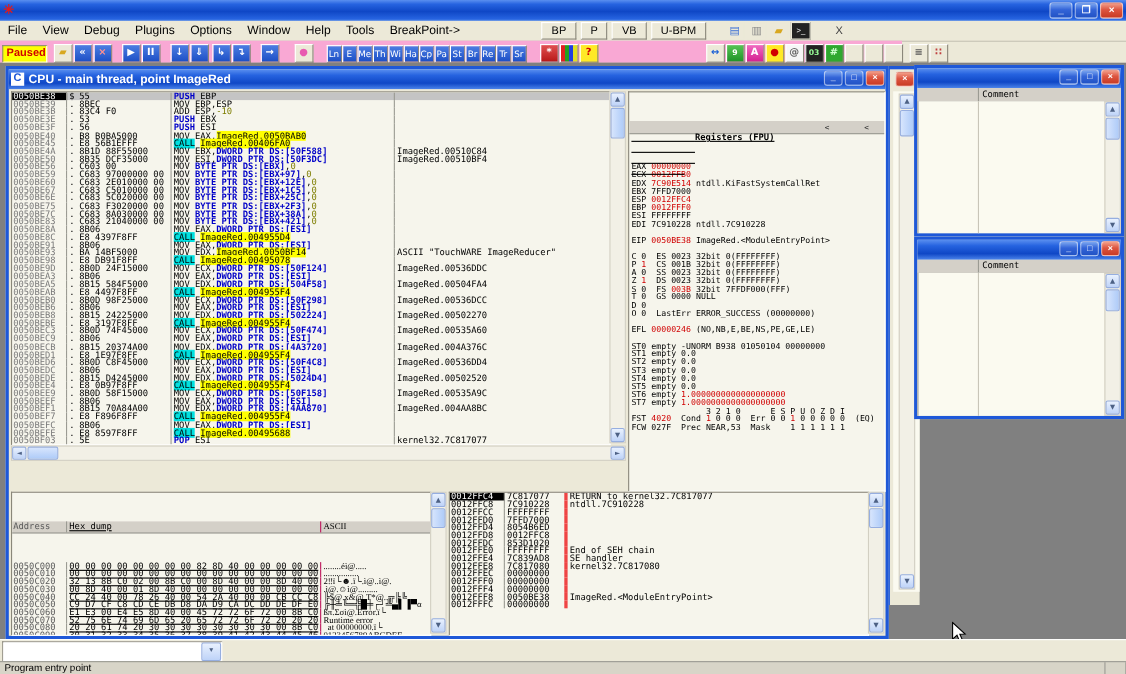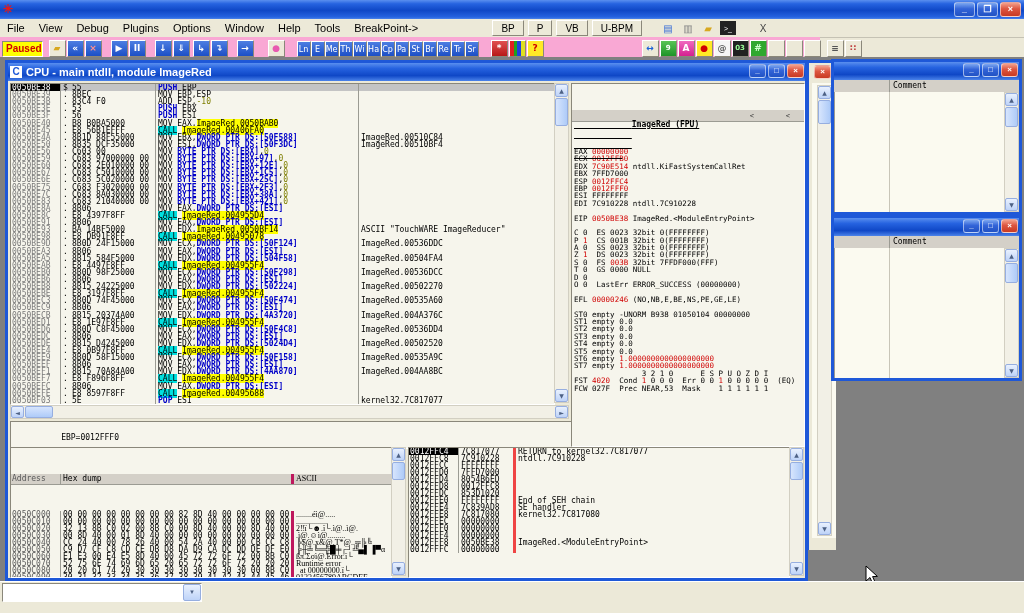--- a/index.html
+++ b/index.html
@@ -69,21 +69,21 @@
   .s-b{color:#0000C8;font-weight:bold;} .s-o{color:#7E7E00;} .s-r{color:#D00000;}
   .s-y{background:#FFFF00;} .s-c{background:#00E0E0;}
   
   .rl{height:7.4px;line-height:7.4px;font-size:7.5px;padding-left:2px;color:#000;}
   .reg-hdr{height:11px;line-height:10px;font-size:8px;font-weight:bold;text-decoration:underline;
     padding-left:2px;position:relative;}
   .reg-arr{position:absolute;top:1px;font-weight:normal;text-decoration:none;font-size:7px;color:#333;}
   
   .hr{display:flex;height:7px;line-height:7px;font-size:8px;}
   .h-addr{width:48px;flex:none;color:#5A5A5A;border-right:1px solid #9B9B93;padding-left:1px;}
-  .h-hex{width:228px;flex:none;color:#000;border-right:3px solid #be185d;padding-left:2px;}
+  .h-hex{width:228px;flex:none;color:#000;border-right:1px solid #be185d;padding-left:2px;text-decoration:underline;}
   .h-asc{flex:1;color:#000;padding-left:2px;font-family:Liberation Serif, serif;}
   .dump-hdr{display:flex;height:10px;line-height:9px;font-size:8px;justify-content:flex-end;}
   .sr{display:flex;height:7px;line-height:7px;font-size:8px;}
   .s-addr{width:48px;flex:none;color:#000;border-right:1px solid #9B9B93;padding-left:1px;}
   .sr.sel .s-addr{background:#000;color:#fff;}
   .s-val{width:52px;flex:none;color:#000;border-right:3px solid #ef4444;padding-left:2px;}
   .s-comm{flex:1;color:#000;padding-left:2px;}
   
   .vscroll{position:absolute;width:15px;background:#F2F0E6;border:1px solid #D2CFC2;
     display:flex;flex-direction:column;box-sizing:border-box;}
@@ -268,21 +268,21 @@
         <button class="sb-btn">▲</button>
         <div class="sb-thumb" style="height:18px;margin:1px 0;"></div>
         <div class="sb-track"></div>
         <button class="sb-btn">▼</button>
       </div>
     </div>
 
     <div class="child-win" style="left:5px;top:3px;width:803px;height:521px;z-index:3;">
       <div class="child-title">
         <span class="c-ico">C</span>
-        <span>CPU - main ntdll, module ImageRed</span>
+        <span>CPU - main thread, point ImageRed</span>
         <span class="cwin-btns">
           <button class="wbtn small">_</button>
           <button class="wbtn small">□</button>
           <button class="wbtn close small">×</button>
         </span>
       </div>
       <div style="position:relative;width:797px;height:497px;">
 
         <div class="pane" id="disasm-pane" style="left:2px;top:2px;width:543px;height:320px;"><div class="dr sel"><span class="c-addr">0050BE38</span><span class="c-bytes"><span class="c-mark">$</span><span>55</span></span><span class="c-instr"><span class="s-b">PUSH</span><span> EBP</span></span><span class="c-comm"></span></div><div class="dr"><span class="c-addr">0050BE39</span><span class="c-bytes"><span class="c-mark">.</span><span>8BEC</span></span><span class="c-instr"><span>MOV EBP,ESP</span></span><span class="c-comm"></span></div><div class="dr"><span class="c-addr">0050BE3B</span><span class="c-bytes"><span class="c-mark">.</span><span>83C4 F0</span></span><span class="c-instr"><span>ADD ESP,</span><span class="s-o">-10</span></span><span class="c-comm"></span></div><div class="dr"><span class="c-addr">0050BE3E</span><span class="c-bytes"><span class="c-mark">.</span><span>53</span></span><span class="c-instr"><span class="s-b">PUSH</span><span> EBX</span></span><span class="c-comm"></span></div><div class="dr"><span class="c-addr">0050BE3F</span><span class="c-bytes"><span class="c-mark">.</span><span>56</span></span><span class="c-instr"><span class="s-b">PUSH</span><span> ESI</span></span><span class="c-comm"></span></div><div class="dr"><span class="c-addr">0050BE40</span><span class="c-bytes"><span class="c-mark">.</span><span>B8 B0BA5000</span></span><span class="c-instr"><span>MOV EAX,</span><span class="s-y">ImageRed.0050BAB0</span></span><span class="c-comm"></span></div><div class="dr"><span class="c-addr">0050BE45</span><span class="c-bytes"><span class="c-mark">.</span><span>E8 56B1EFFF</span></span><span class="c-instr"><span class="s-c">CALL</span><span> </span><span class="s-y">ImageRed.00406FA0</span></span><span class="c-comm"></span></div><div class="dr"><span class="c-addr">0050BE4A</span><span class="c-bytes"><span class="c-mark">.</span><span>8B1D 88F55000</span></span><span class="c-instr"><span>MOV EBX,</span><span class="s-b">DWORD PTR DS:[50F588]</span></span><span class="c-comm">ImageRed.00510C84</span></div><div class="dr"><span class="c-addr">0050BE50</span><span class="c-bytes"><span class="c-mark">.</span><span>8B35 DCF35000</span></span><span class="c-instr"><span>MOV ESI,</span><span class="s-b">DWORD PTR DS:[50F3DC]</span></span><span class="c-comm">ImageRed.00510BF4</span></div><div class="dr"><span class="c-addr">0050BE56</span><span class="c-bytes"><span class="c-mark">.</span><span>C603 00</span></span><span class="c-instr"><span>MOV </span><span class="s-b">BYTE PTR DS:[EBX]</span><span>,</span><span class="s-o">0</span></span><span class="c-comm"></span></div><div class="dr"><span class="c-addr">0050BE59</span><span class="c-bytes"><span class="c-mark">.</span><span>C683 97000000 00</span></span><span class="c-instr"><span>MOV </span><span class="s-b">BYTE PTR DS:[EBX+97]</span><span>,</span><span class="s-o">0</span></span><span class="c-comm"></span></div><div class="dr"><span class="c-addr">0050BE60</span><span class="c-bytes"><span class="c-mark">.</span><span>C683 2E010000 00</span></span><span class="c-instr"><span>MOV </span><span class="s-b">BYTE PTR DS:[EBX+12E]</span><span>,</span><span class="s-o">0</span></span><span class="c-comm"></span></div><div class="dr"><span class="c-addr">0050BE67</span><span class="c-bytes"><span class="c-mark">.</span><span>C683 C5010000 00</span></span><span class="c-instr"><span>MOV </span><span class="s-b">BYTE PTR DS:[EBX+1C5]</span><span>,</span><span class="s-o">0</span></span><span class="c-comm"></span></div><div class="dr"><span class="c-addr">0050BE6E</span><span class="c-bytes"><span class="c-mark">.</span><span>C683 5C020000 00</span></span><span class="c-instr"><span>MOV </span><span class="s-b">BYTE PTR DS:[EBX+25C]</span><span>,</span><span class="s-o">0</span></span><span class="c-comm"></span></div><div class="dr"><span class="c-addr">0050BE75</span><span class="c-bytes"><span class="c-mark">.</span><span>C683 F3020000 00</span></span><span class="c-instr"><span>MOV </span><span class="s-b">BYTE PTR DS:[EBX+2F3]</span><span>,</span><span class="s-o">0</span></span><span class="c-comm"></span></div><div class="dr"><span class="c-addr">0050BE7C</span><span class="c-bytes"><span class="c-mark">.</span><span>C683 8A030000 00</span></span><span class="c-instr"><span>MOV </span><span class="s-b">BYTE PTR DS:[EBX+38A]</span><span>,</span><span class="s-o">0</span></span><span class="c-comm"></span></div><div class="dr"><span class="c-addr">0050BE83</span><span class="c-bytes"><span class="c-mark">.</span><span>C683 21040000 00</span></span><span class="c-instr"><span>MOV </span><span class="s-b">BYTE PTR DS:[EBX+421]</span><span>,</span><span class="s-o">0</span></span><span class="c-comm"></span></div><div class="dr"><span class="c-addr">0050BE8A</span><span class="c-bytes"><span class="c-mark">.</span><span>8B06</span></span><span class="c-instr"><span>MOV EAX,</span><span class="s-b">DWORD PTR DS:[ESI]</span></span><span class="c-comm"></span></div><div class="dr"><span class="c-addr">0050BE8C</span><span class="c-bytes"><span class="c-mark">.</span><span>E8 4397F8FF</span></span><span class="c-instr"><span class="s-c">CALL</span><span> </span><span class="s-y">ImageRed.004955D4</span></span><span class="c-comm"></span></div><div class="dr"><span class="c-addr">0050BE91</span><span class="c-bytes"><span class="c-mark">.</span><span>8B06</span></span><span class="c-instr"><span>MOV EAX,</span><span class="s-b">DWORD PTR DS:[ESI]</span></span><span class="c-comm"></span></div><div class="dr"><span class="c-addr">0050BE93</span><span class="c-bytes"><span class="c-mark">.</span><span>BA 14BF5000</span></span><span class="c-instr"><span>MOV EDX,</span><span class="s-y">ImageRed.0050BF14</span></span><span class="c-comm">ASCII "TouchWARE ImageReducer"</span></div><div class="dr"><span class="c-addr">0050BE98</span><span class="c-bytes"><span class="c-mark">.</span><span>E8 DB91F8FF</span></span><span class="c-instr"><span class="s-c">CALL</span><span> </span><span class="s-y">ImageRed.00495078</span></span><span class="c-comm"></span></div><div class="dr"><span class="c-addr">0050BE9D</span><span class="c-bytes"><span class="c-mark">.</span><span>8B0D 24F15000</span></span><span class="c-instr"><span>MOV ECX,</span><span class="s-b">DWORD PTR DS:[50F124]</span></span><span class="c-comm">ImageRed.00536DDC</span></div><div class="dr"><span class="c-addr">0050BEA3</span><span class="c-bytes"><span class="c-mark">.</span><span>8B06</span></span><span class="c-instr"><span>MOV EAX,</span><span class="s-b">DWORD PTR DS:[ESI]</span></span><span class="c-comm"></span></div><div class="dr"><span class="c-addr">0050BEA5</span><span class="c-bytes"><span class="c-mark">.</span><span>8B15 584F5000</span></span><span class="c-instr"><span>MOV EDX,</span><span class="s-b">DWORD PTR DS:[504F58]</span></span><span class="c-comm">ImageRed.00504FA4</span></div><div class="dr"><span class="c-addr">0050BEAB</span><span class="c-bytes"><span class="c-mark">.</span><span>E8 4497F8FF</span></span><span class="c-instr"><span class="s-c">CALL</span><span> </span><span class="s-y">ImageRed.004955F4</span></span><span class="c-comm"></span></div><div class="dr"><span class="c-addr">0050BEB0</span><span class="c-bytes"><span class="c-mark">.</span><span>8B0D 98F25000</span></span><span class="c-instr"><span>MOV ECX,</span><span class="s-b">DWORD PTR DS:[50F298]</span></span><span class="c-comm">ImageRed.00536DCC</span></div><div class="dr"><span class="c-addr">0050BEB6</span><span class="c-bytes"><span class="c-mark">.</span><span>8B06</span></span><span class="c-instr"><span>MOV EAX,</span><span class="s-b">DWORD PTR DS:[ESI]</span></span><span class="c-comm"></span></div><div class="dr"><span class="c-addr">0050BEB8</span><span class="c-bytes"><span class="c-mark">.</span><span>8B15 24225000</span></span><span class="c-instr"><span>MOV EDX,</span><span class="s-b">DWORD PTR DS:[502224]</span></span><span class="c-comm">ImageRed.00502270</span></div><div class="dr"><span class="c-addr">0050BEBE</span><span class="c-bytes"><span class="c-mark">.</span><span>E8 3197F8FF</span></span><span class="c-instr"><span class="s-c">CALL</span><span> </span><span class="s-y">ImageRed.004955F4</span></span><span class="c-comm"></span></div><div class="dr"><span class="c-addr">0050BEC3</span><span class="c-bytes"><span class="c-mark">.</span><span>8B0D 74F45000</span></span><span class="c-instr"><span>MOV ECX,</span><span class="s-b">DWORD PTR DS:[50F474]</span></span><span class="c-comm">ImageRed.00535A60</span></div><div class="dr"><span class="c-addr">0050BEC9</span><span class="c-bytes"><span class="c-mark">.</span><span>8B06</span></span><span class="c-instr"><span>MOV EAX,</span><span class="s-b">DWORD PTR DS:[ESI]</span></span><span class="c-comm"></span></div><div class="dr"><span class="c-addr">0050BECB</span><span class="c-bytes"><span class="c-mark">.</span><span>8B15 20374A00</span></span><span class="c-instr"><span>MOV EDX,</span><span class="s-b">DWORD PTR DS:[4A3720]</span></span><span class="c-comm">ImageRed.004A376C</span></div><div class="dr"><span class="c-addr">0050BED1</span><span class="c-bytes"><span class="c-mark">.</span><span>E8 1E97F8FF</span></span><span class="c-instr"><span class="s-c">CALL</span><span> </span><span class="s-y">ImageRed.004955F4</span></span><span class="c-comm"></span></div><div class="dr"><span class="c-addr">0050BED6</span><span class="c-bytes"><span class="c-mark">.</span><span>8B0D C8F45000</span></span><span class="c-instr"><span>MOV ECX,</span><span class="s-b">DWORD PTR DS:[50F4C8]</span></span><span class="c-comm">ImageRed.00536DD4</span></div><div class="dr"><span class="c-addr">0050BEDC</span><span class="c-bytes"><span class="c-mark">.</span><span>8B06</span></span><span class="c-instr"><span>MOV EAX,</span><span class="s-b">DWORD PTR DS:[ESI]</span></span><span class="c-comm"></span></div><div class="dr"><span class="c-addr">0050BEDE</span><span class="c-bytes"><span class="c-mark">.</span><span>8B15 D4245000</span></span><span class="c-instr"><span>MOV EDX,</span><span class="s-b">DWORD PTR DS:[5024D4]</span></span><span class="c-comm">ImageRed.00502520</span></div><div class="dr"><span class="c-addr">0050BEE4</span><span class="c-bytes"><span class="c-mark">.</span><span>E8 0B97F8FF</span></span><span class="c-instr"><span class="s-c">CALL</span><span> </span><span class="s-y">ImageRed.004955F4</span></span><span class="c-comm"></span></div><div class="dr"><span class="c-addr">0050BEE9</span><span class="c-bytes"><span class="c-mark">.</span><span>8B0D 58F15000</span></span><span class="c-instr"><span>MOV ECX,</span><span class="s-b">DWORD PTR DS:[50F158]</span></span><span class="c-comm">ImageRed.00535A9C</span></div><div class="dr"><span class="c-addr">0050BEEF</span><span class="c-bytes"><span class="c-mark">.</span><span>8B06</span></span><span class="c-instr"><span>MOV EAX,</span><span class="s-b">DWORD PTR DS:[ESI]</span></span><span class="c-comm"></span></div><div class="dr"><span class="c-addr">0050BEF1</span><span class="c-bytes"><span class="c-mark">.</span><span>8B15 70A84A00</span></span><span class="c-instr"><span>MOV EDX,</span><span class="s-b">DWORD PTR DS:[4AA870]</span></span><span class="c-comm">ImageRed.004AA8BC</span></div><div class="dr"><span class="c-addr">0050BEF7</span><span class="c-bytes"><span class="c-mark">.</span><span>E8 F896F8FF</span></span><span class="c-instr"><span class="s-c">CALL</span><span> </span><span class="s-y">ImageRed.004955F4</span></span><span class="c-comm"></span></div><div class="dr"><span class="c-addr">0050BEFC</span><span class="c-bytes"><span class="c-mark">.</span><span>8B06</span></span><span class="c-instr"><span>MOV EAX,</span><span class="s-b">DWORD PTR DS:[ESI]</span></span><span class="c-comm"></span></div><div class="dr"><span class="c-addr">0050BEFE</span><span class="c-bytes"><span class="c-mark">.</span><span>E8 8597F8FF</span></span><span class="c-instr"><span class="s-c">CALL</span><span> </span><span class="s-y">ImageRed.00495688</span></span><span class="c-comm"></span></div><div class="dr"><span class="c-addr">0050BF03</span><span class="c-bytes"><span class="c-mark">.</span><span>5E</span></span><span class="c-instr"><span class="s-b">POP</span><span> ESI</span></span><span class="c-comm">kernel32.7C817077</span></div></div>
 
@@ -293,27 +293,24 @@
           <button class="sb-btn">▼</button>
         </div>
 
         <div class="hscroll" style="left:2px;top:324px;width:559px;">
           <button class="sb-btn">◄</button>
           <div class="sb-thumb" style="width:26px;margin:0 1px;"></div>
           <div class="sb-track"></div>
           <button class="sb-btn">►</button>
         </div>
 
-        <div class="info-pane" style="left:2px;top:340px;width:559px;height:24px;">
-          <span>EBP=0012FFF0</span>
-        </div>
 
         <div class="pane" style="left:563px;top:2px;width:232px;height:362px;">
           <div class="pane-hdr reg-hdr">
-            <span>ImageRed (FPU)</span>
+            <span>Registers (FPU)</span>
             <span class="reg-arr" style="right:50px;">&lt;</span>
             <span class="reg-arr" style="right:14px;">&lt;</span>
           </div>
           <div id="registers-lines"><div class="rl"><span>EAX </span><span class="s-r">00000000</span></div><div class="rl"><span>ECX </span><span class="s-r">0012FFB0</span></div><div class="rl"><span>EDX </span><span class="s-r">7C90E514</span><span> ntdll.KiFastSystemCallRet</span></div><div class="rl"><span>EBX 7FFD7000</span></div><div class="rl"><span>ESP </span><span class="s-r">0012FFC4</span></div><div class="rl"><span>EBP </span><span class="s-r">0012FFF0</span></div><div class="rl"><span>ESI FFFFFFFF</span></div><div class="rl"><span>EDI 7C910228 ntdll.7C910228</span></div><div class="rl"></div><div class="rl"><span>EIP </span><span class="s-r">0050BE38</span><span> ImageRed.&lt;ModuleEntryPoint&gt;</span></div><div class="rl"></div><div class="rl"><span>C 0  ES 0023 32bit 0(FFFFFFFF)</span></div><div class="rl"><span>P </span><span class="s-r">1</span><span>  CS 001B 32bit 0(FFFFFFFF)</span></div><div class="rl"><span>A 0  SS 0023 32bit 0(FFFFFFFF)</span></div><div class="rl"><span>Z </span><span class="s-r">1</span><span>  DS 0023 32bit 0(FFFFFFFF)</span></div><div class="rl"><span>S 0  FS </span><span class="s-r">003B</span><span> 32bit 7FFDF000(FFF)</span></div><div class="rl"><span>T 0  GS 0000 NULL</span></div><div class="rl"><span>D 0</span></div><div class="rl"><span>O 0  LastErr ERROR_SUCCESS (00000000)</span></div><div class="rl"></div><div class="rl"><span>EFL </span><span class="s-r">00000246</span><span> (NO,NB,E,BE,NS,PE,GE,LE)</span></div><div class="rl"></div><div class="rl"><span>ST0 empty -UNORM B938 01050104 00000000</span></div><div class="rl"><span>ST1 empty 0.0</span></div><div class="rl"><span>ST2 empty 0.0</span></div><div class="rl"><span>ST3 empty 0.0</span></div><div class="rl"><span>ST4 empty 0.0</span></div><div class="rl"><span>ST5 empty 0.0</span></div><div class="rl"><span>ST6 empty </span><span class="s-r">1.0000000000000000000</span></div><div class="rl"><span>ST7 empty </span><span class="s-r">1.0000000000000000000</span></div><div class="rl"><span>               3 2 1 0      E S P U O Z D I</span></div><div class="rl"><span>FST </span><span class="s-r">4020</span><span>  Cond </span><span class="s-r">1</span><span> 0 0 0  Err 0 0 </span><span class="s-r">1</span><span> 0 0 0 0 0  (EQ)</span></div><div class="rl"><span>FCW 027F  Prec NEAR,53  Mask    1 1 1 1 1 1</span></div></div>
         </div>
 
         <div class="pane" style="left:2px;top:366px;width:380px;height:129px;">
           <div class="dump-hdr pane-hdr">
             <span class="h-addr">Address</span>
             <span class="h-hex">Hex dump</span>
@@ -346,14 +343,18 @@
     </svg>
   </div>
 
   <div class="cmdbar">
     <div class="combo">
       <input class="combo-input" value="" style="">
       <span class="combo-btn">▼</span>
     </div>
   </div>
 
+  <div class="statusbar">
+    <span class="status-cell status-main">Program entry point</span>
+    <span class="status-cell" style="flex:1;"></span>
+  </div>
 
 </div>
 
 </body></html>

